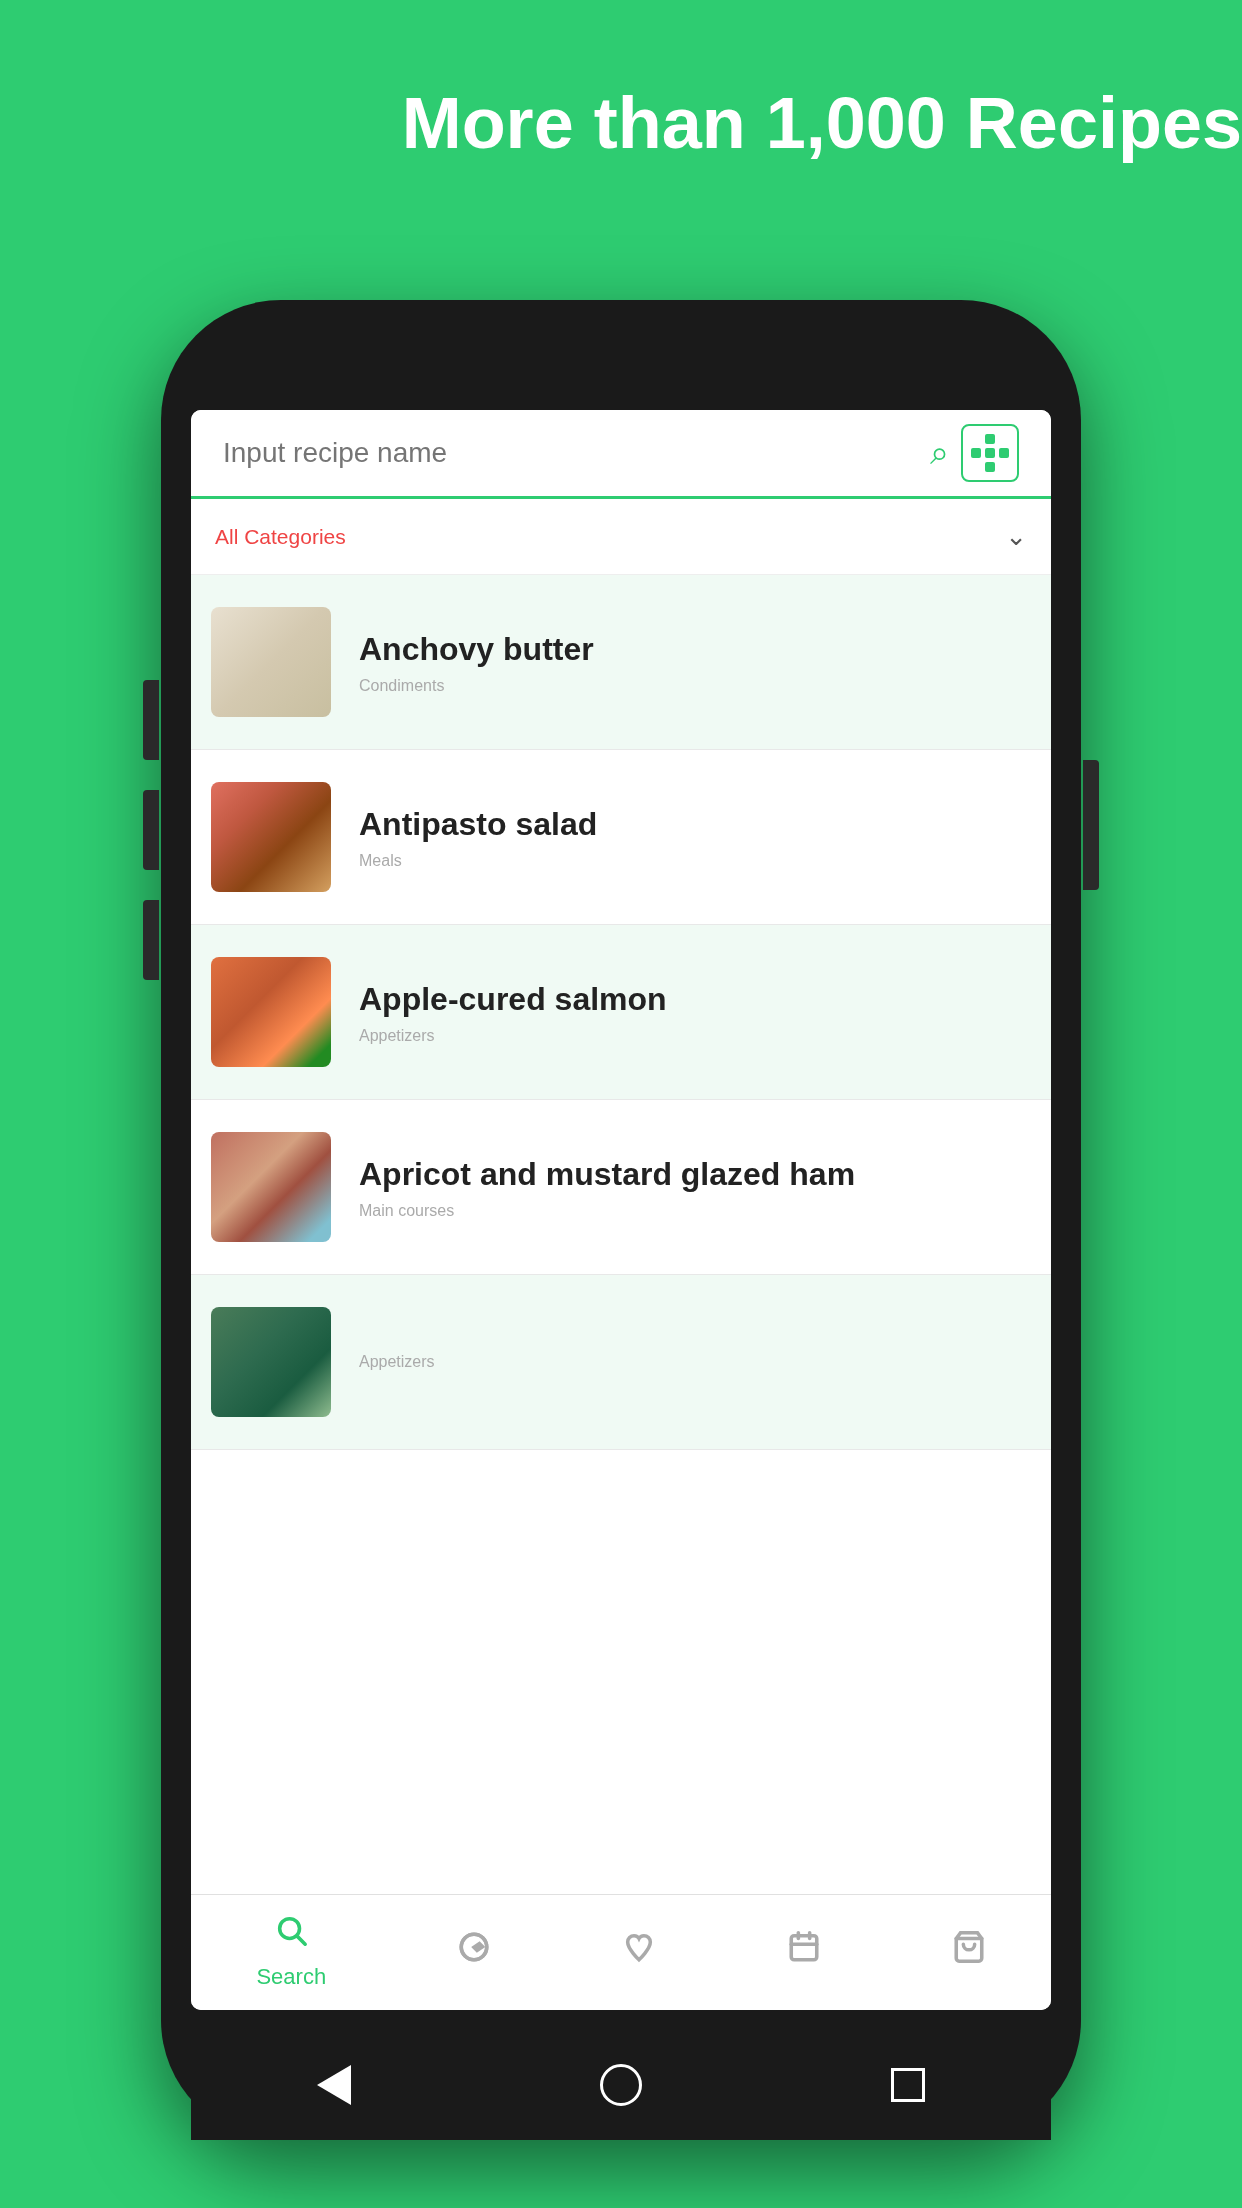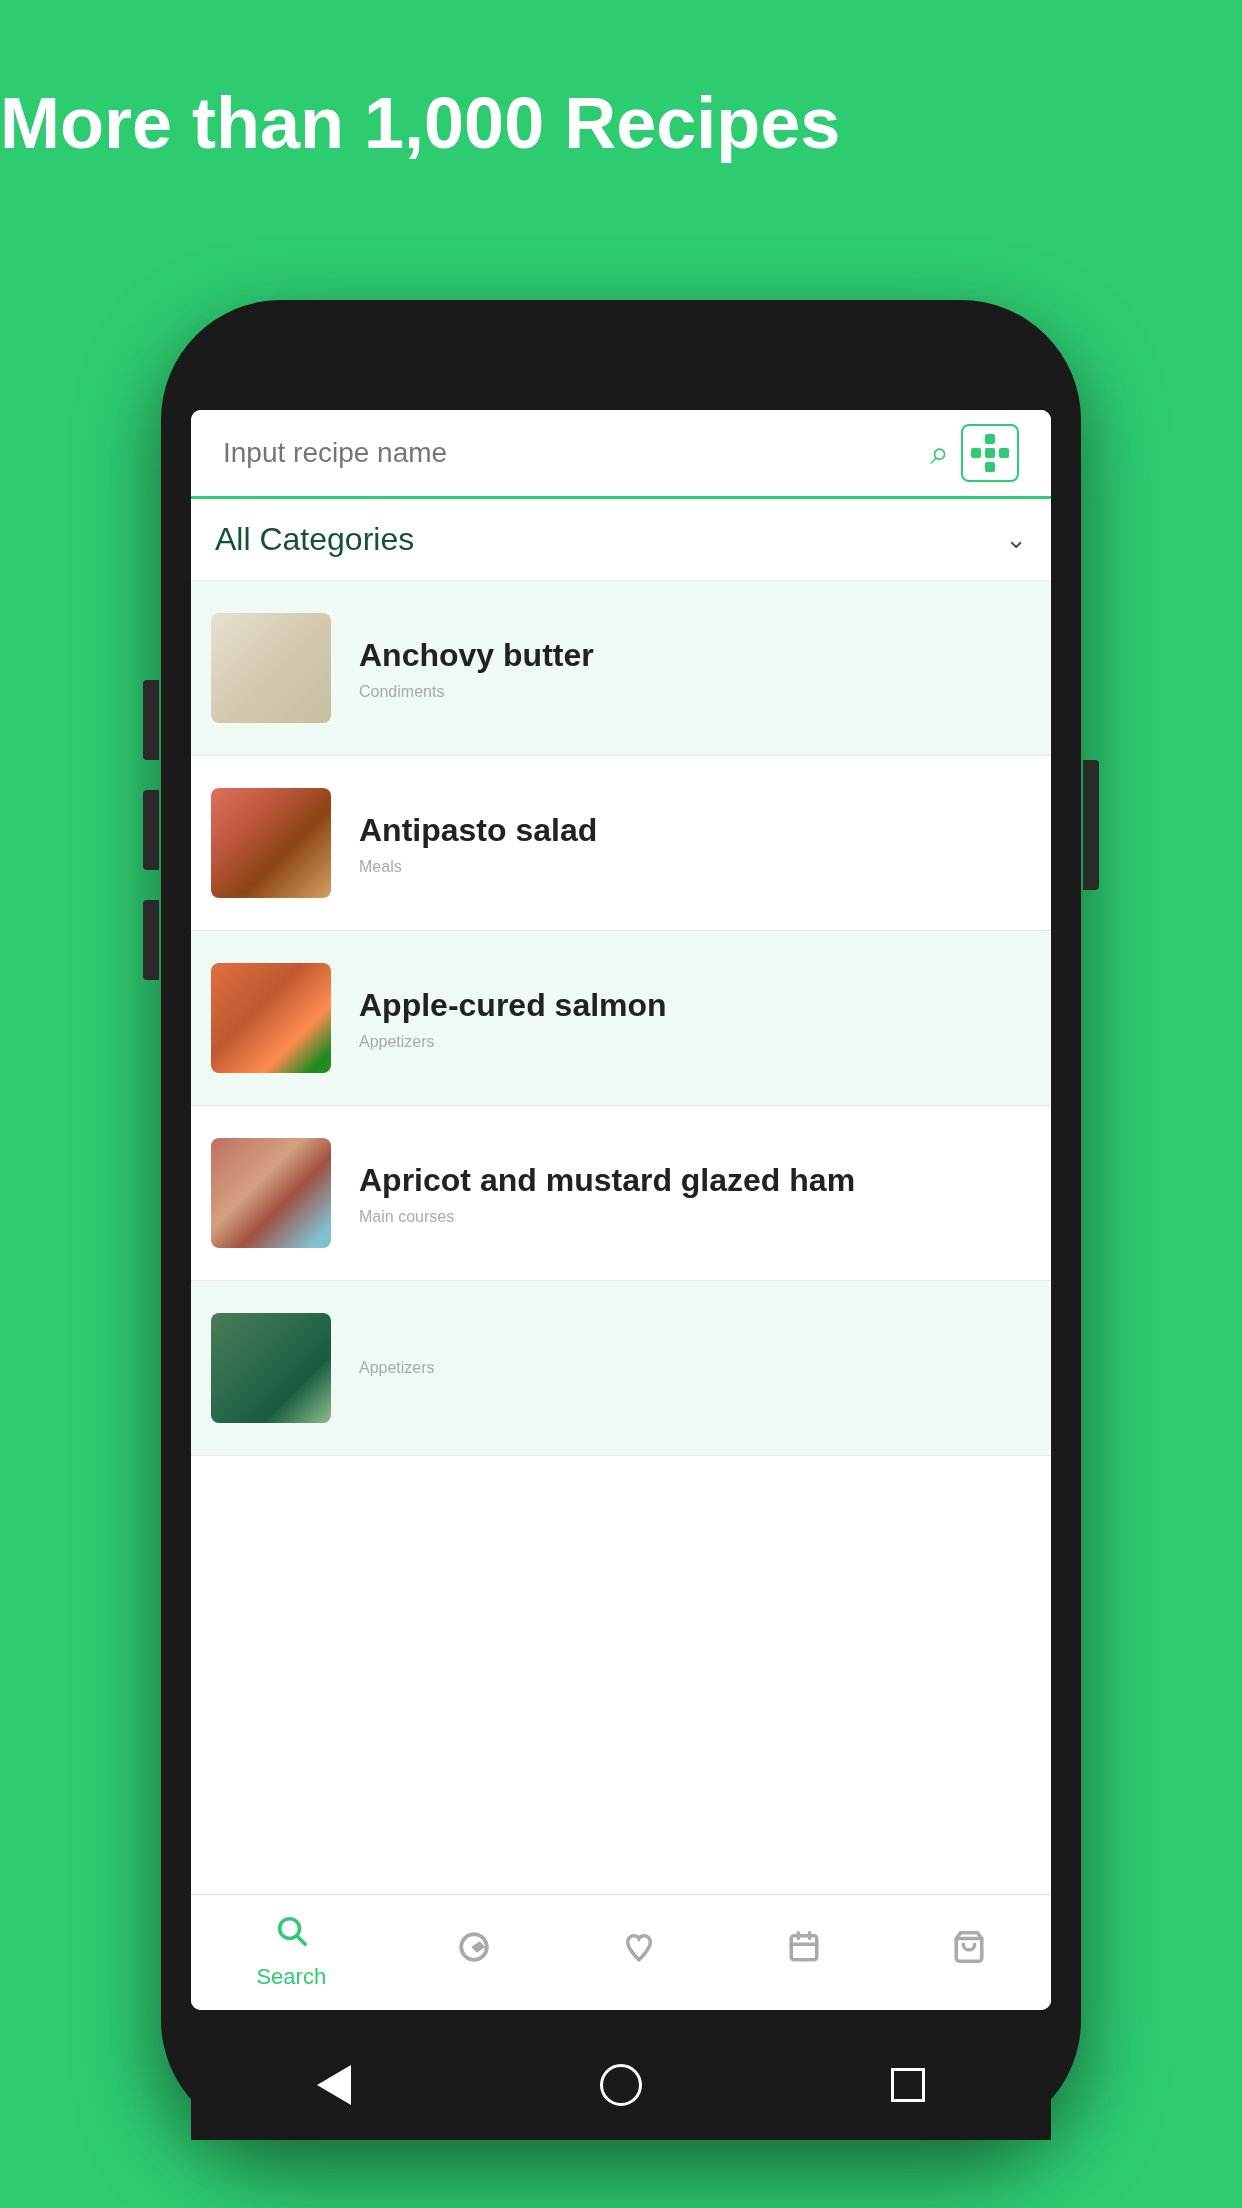--- a/index.html
+++ b/index.html
@@ -9,21 +9,21 @@
       background-color: #2ecc71;
       font-family: -apple-system, 'Helvetica Neue', Arial, sans-serif;
       overflow: hidden;
       position: relative;
     }
 
     .page-title {
       color: white;
       font-size: 72px;
       font-weight: 700;
-      text-align: left;
+      text-align: right;
       padding-top: 80px;
       padding-bottom: 60px;
       line-height: 1.2;
     }
 
     
     .phone-shell {
       position: absolute;
       left: 50%;
       transform: translateX(-50%);
@@ -140,22 +140,22 @@
     
     .category-filter {
       display: flex;
       align-items: center;
       justify-content: space-between;
       padding: 22px 24px;
       background: white;
       border-bottom: 1px solid #eee;
     }
     .category-label {
-      font-size: 32px;
-      color: #14532d;
+      font-size: 21px;
+      color: #ef4444;
     }
     .chevron-down {
       font-size: 26px;
       color: #555;
     }
 
     
     .recipe-list {
       flex: 1;
       overflow: hidden;

